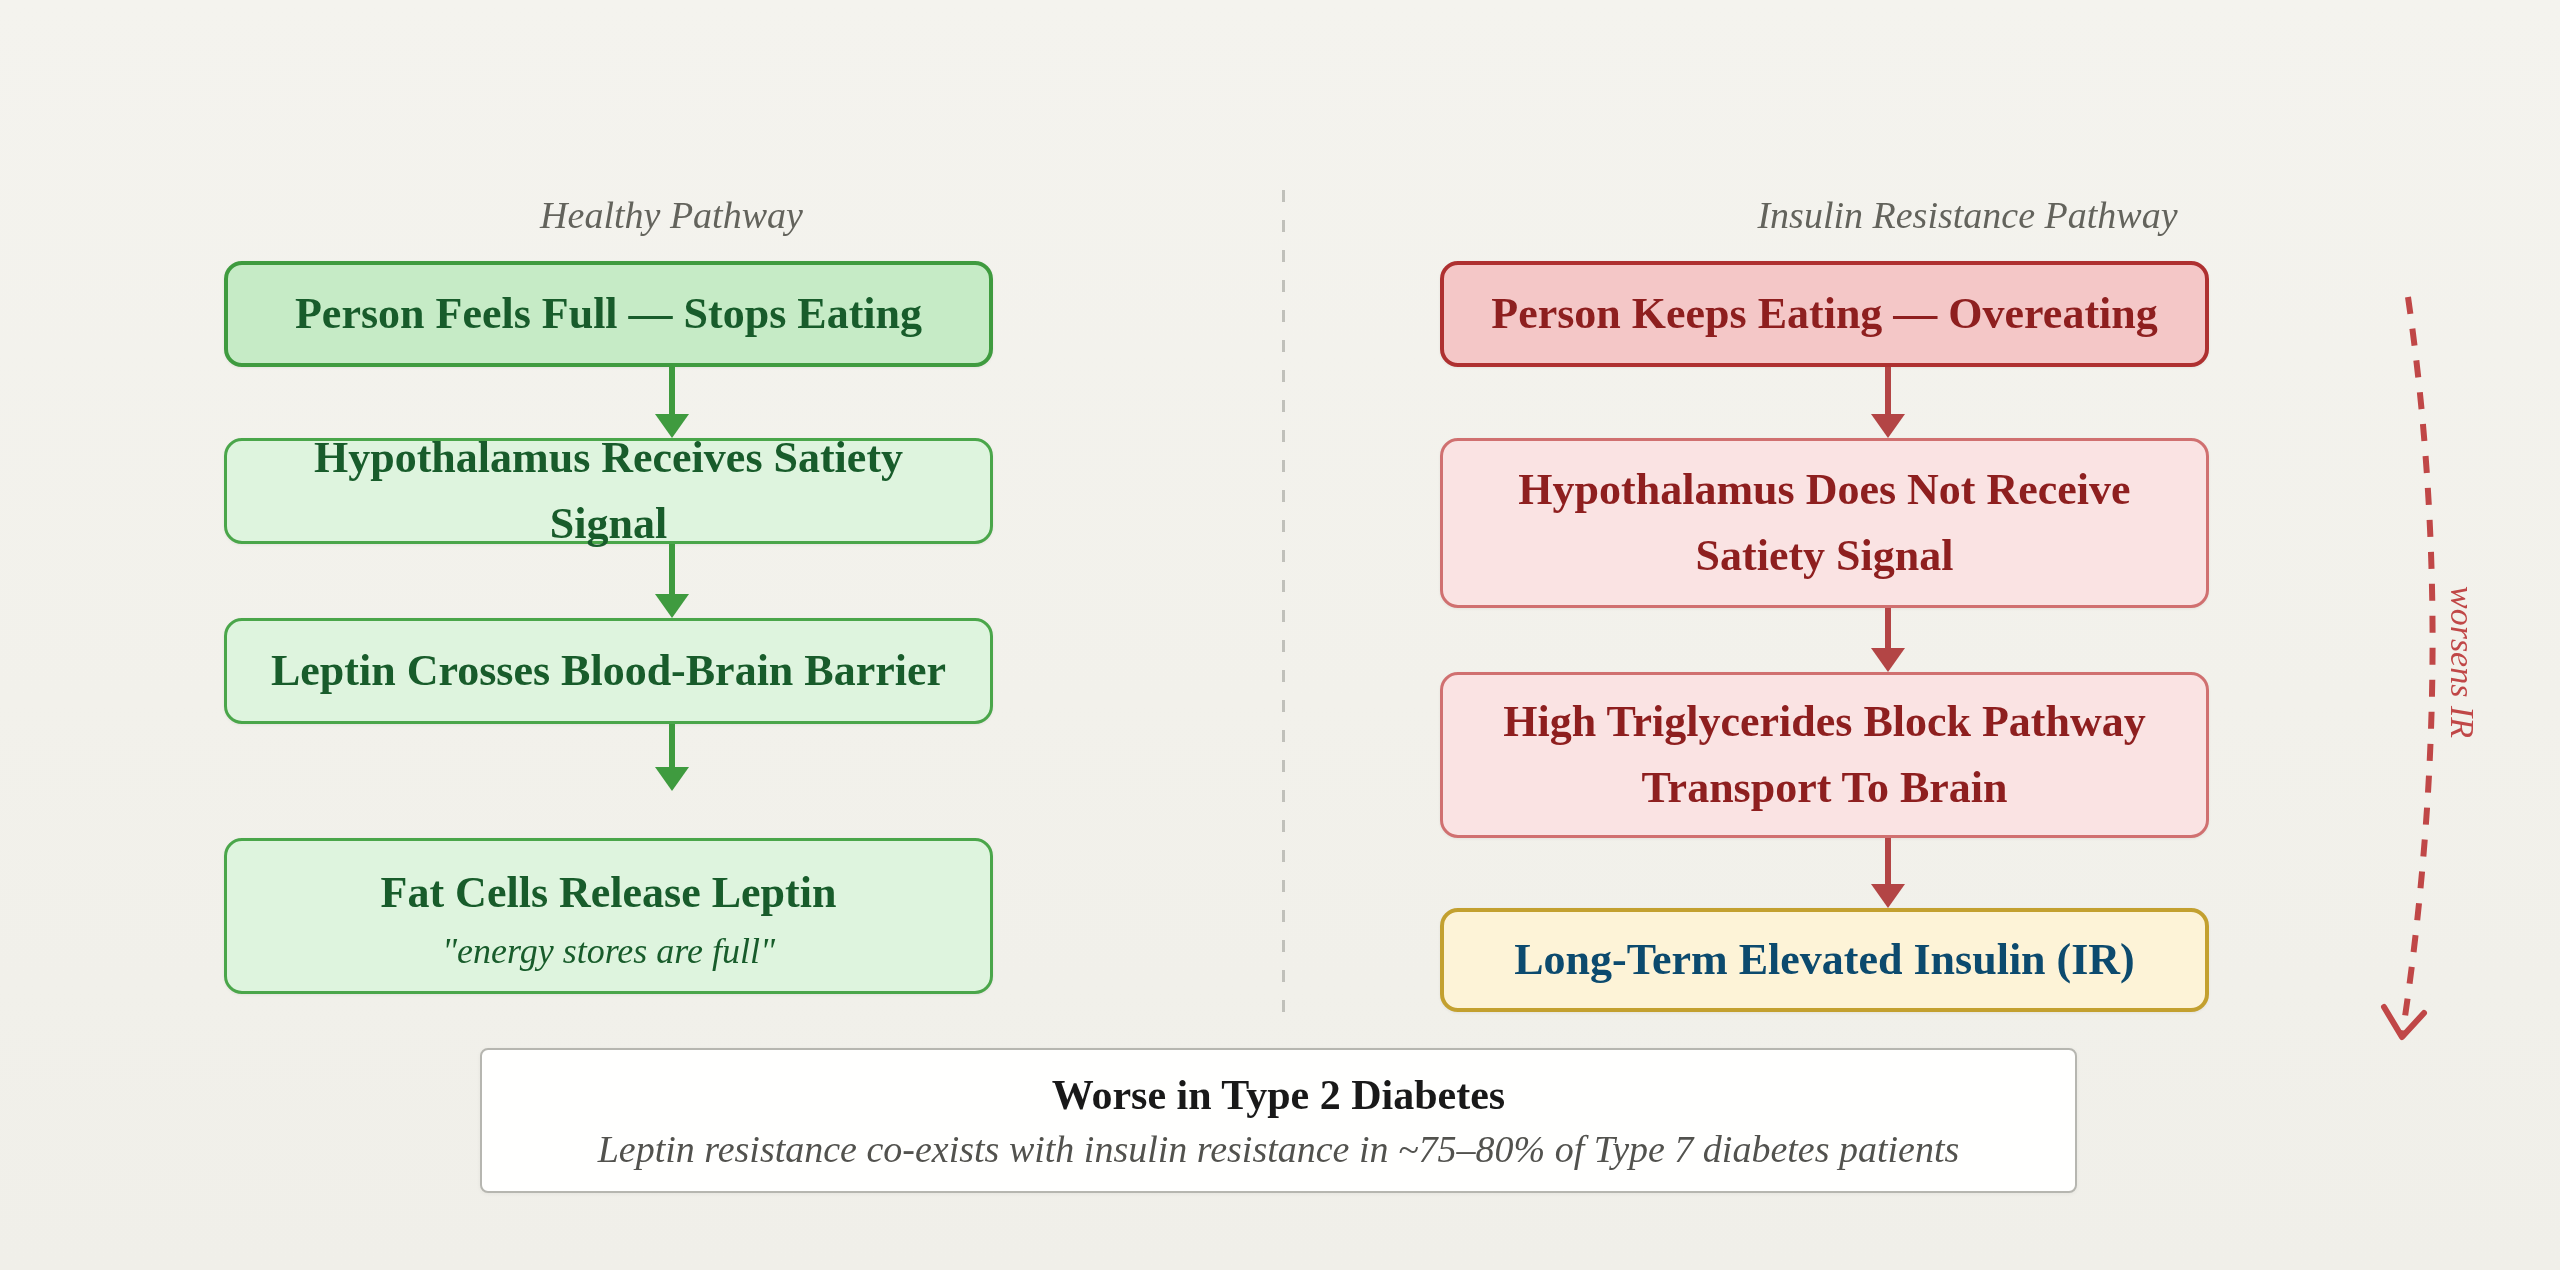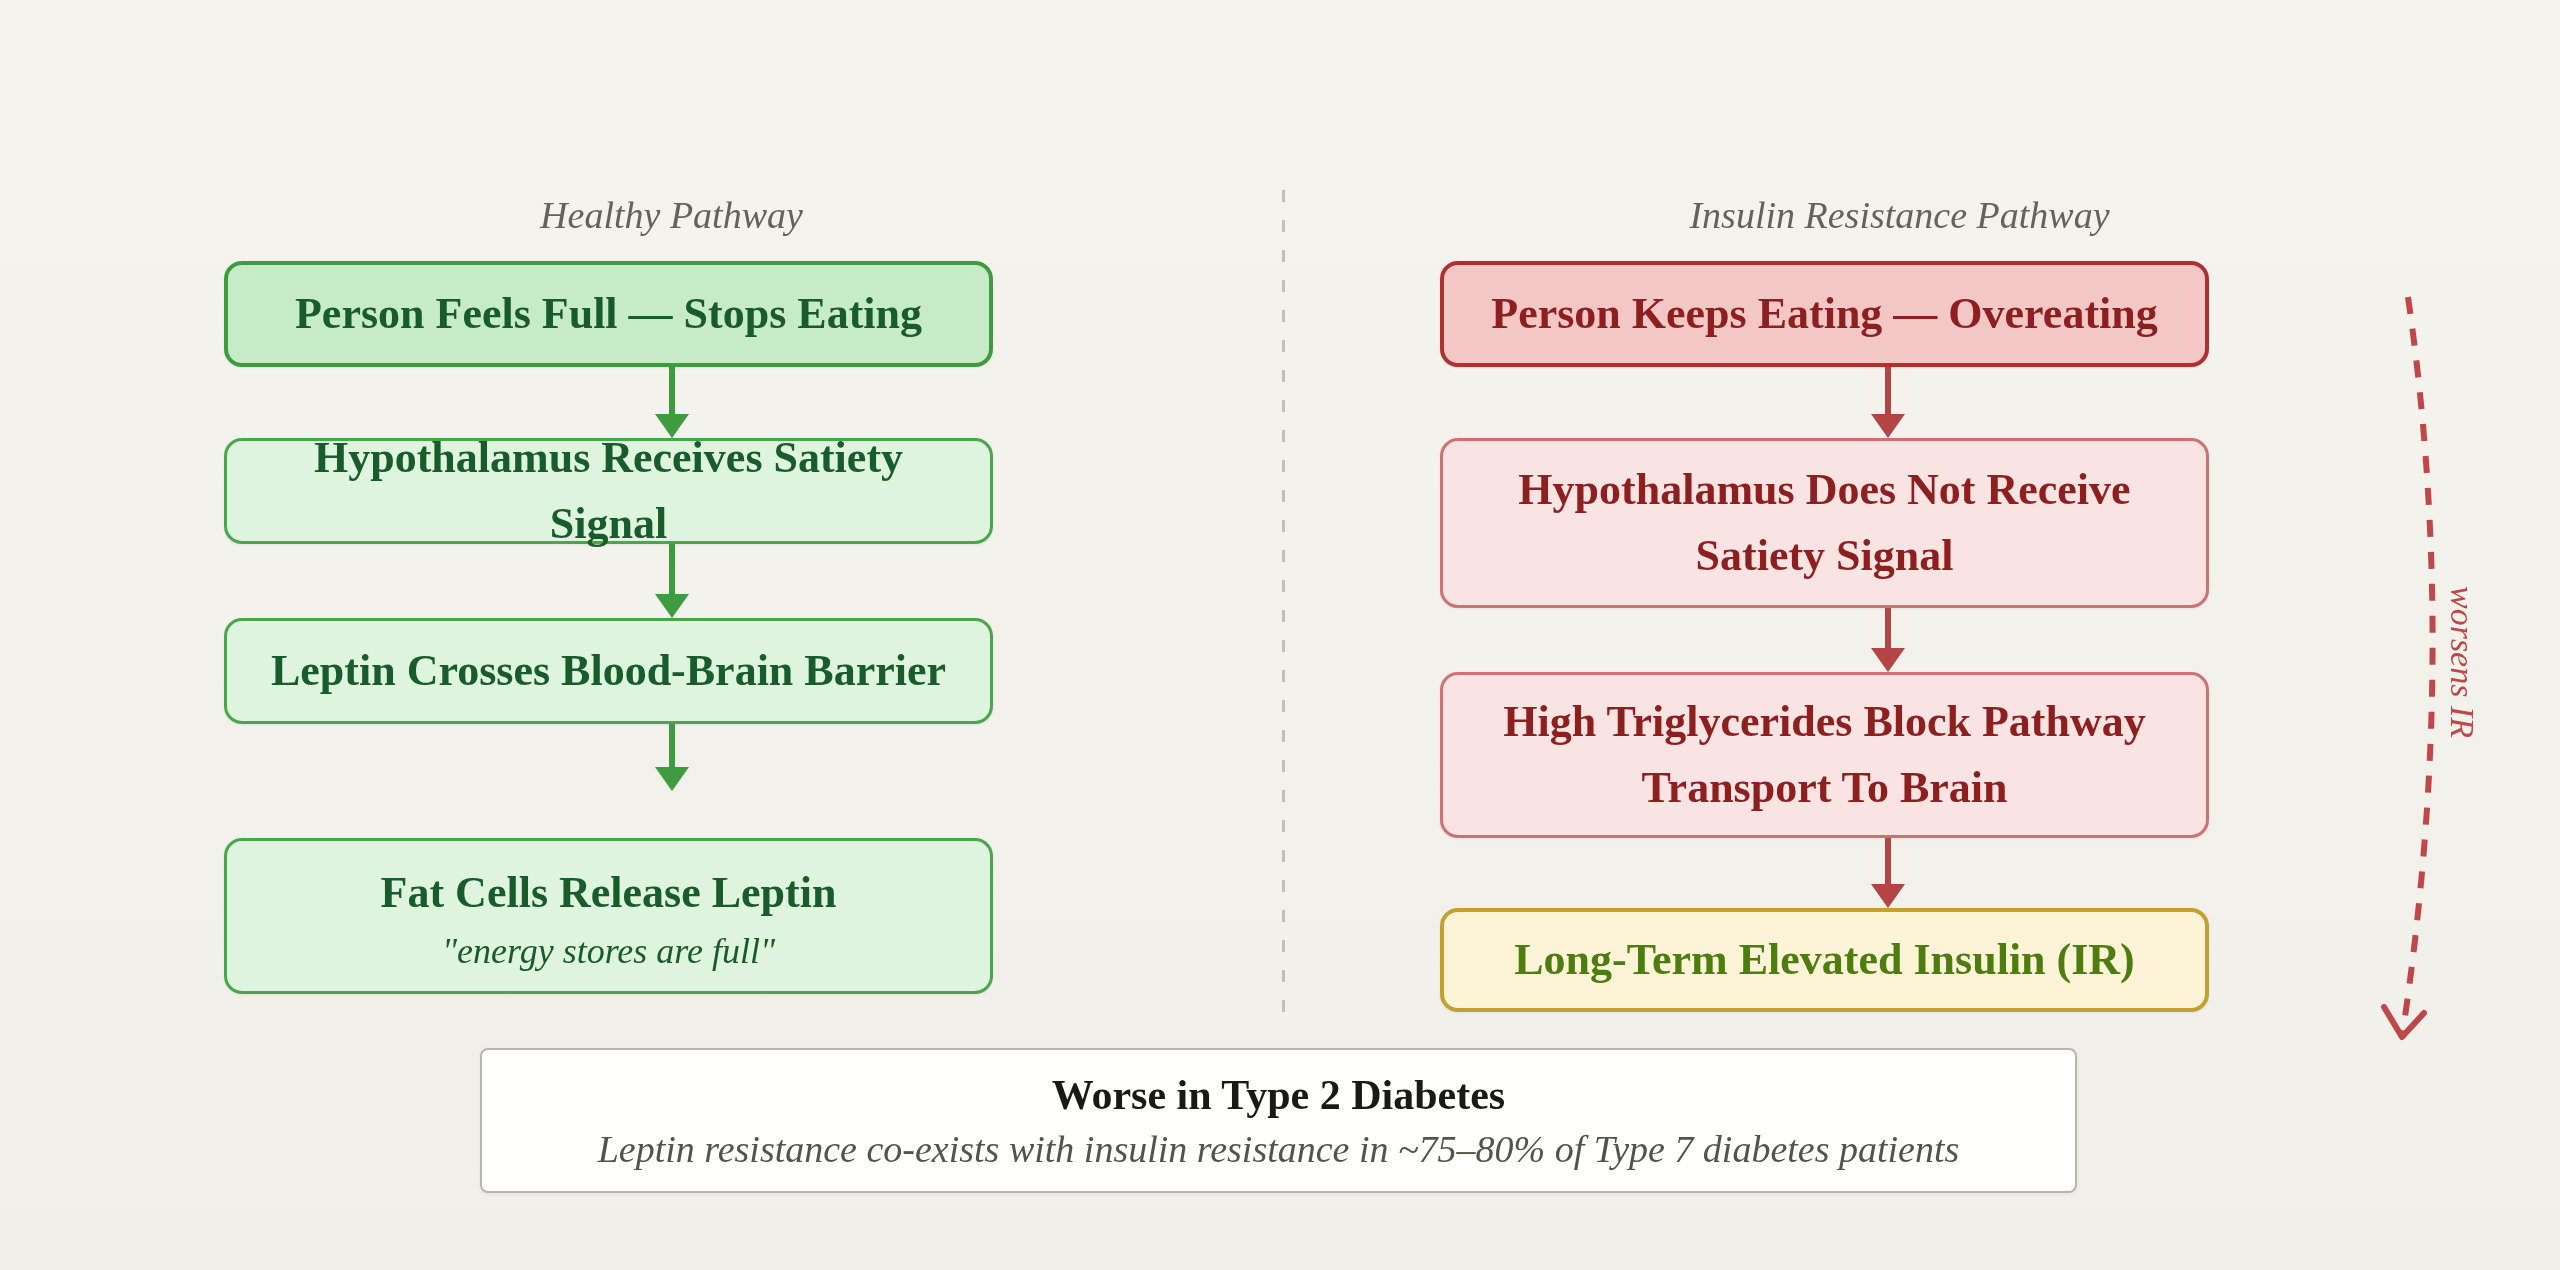--- a/index.html
+++ b/index.html
@@ -27,21 +27,21 @@
   .col-header {
     position: absolute;
     width: 895px;
     text-align: center;
     top: 193px;
     font-style: italic;
     font-size: 38px;
     color: #63635c;
   }
   .col-header.left  { left: 224px; }
-  .col-header.right { left: 1452px; }
+  .col-header.right { left: 1520px; }
 
   .divider {
     position: absolute;
     left: 1282px; top: 190px;
     width: 3px; height: 822px;
     background: repeating-linear-gradient(180deg,
       #c0c0ba 0px, #c0c0ba 12px,
       transparent 12px, transparent 30px);
   }
 
@@ -78,21 +78,21 @@
   .box-l2 { top: 438px; height: 106px; }
   .box-l3 { top: 618px; height: 106px; }
   .box-l4 { top: 791px; height: 156px; margin-top: 47px; }
 
   
   .right-col .flow-box { left: 1440px; }
   .r-strong { background: #f4c7c7; border: 4px solid #ae3030; }
   .r-soft   { background: #fae3e3; border: 3px solid #d07070; }
   .r-text   { color: #8e1f1f; }
   .y-box    { background: #fdf3d7; border: 4px solid #c3a02f; }
-  .y-text   { color: #4d7c0f; }
+  .y-text   { color: #0c4a6e; }
 
   .box-r1 { top: 261px; height: 106px; }
   .box-r2 { top: 438px; height: 170px; }
   .box-r3 { top: 672px; height: 166px; }
   .box-r4 { top: 908px; height: 104px; }
 
   
   .flow-arrow {
     position: absolute;
     width: 44px;

